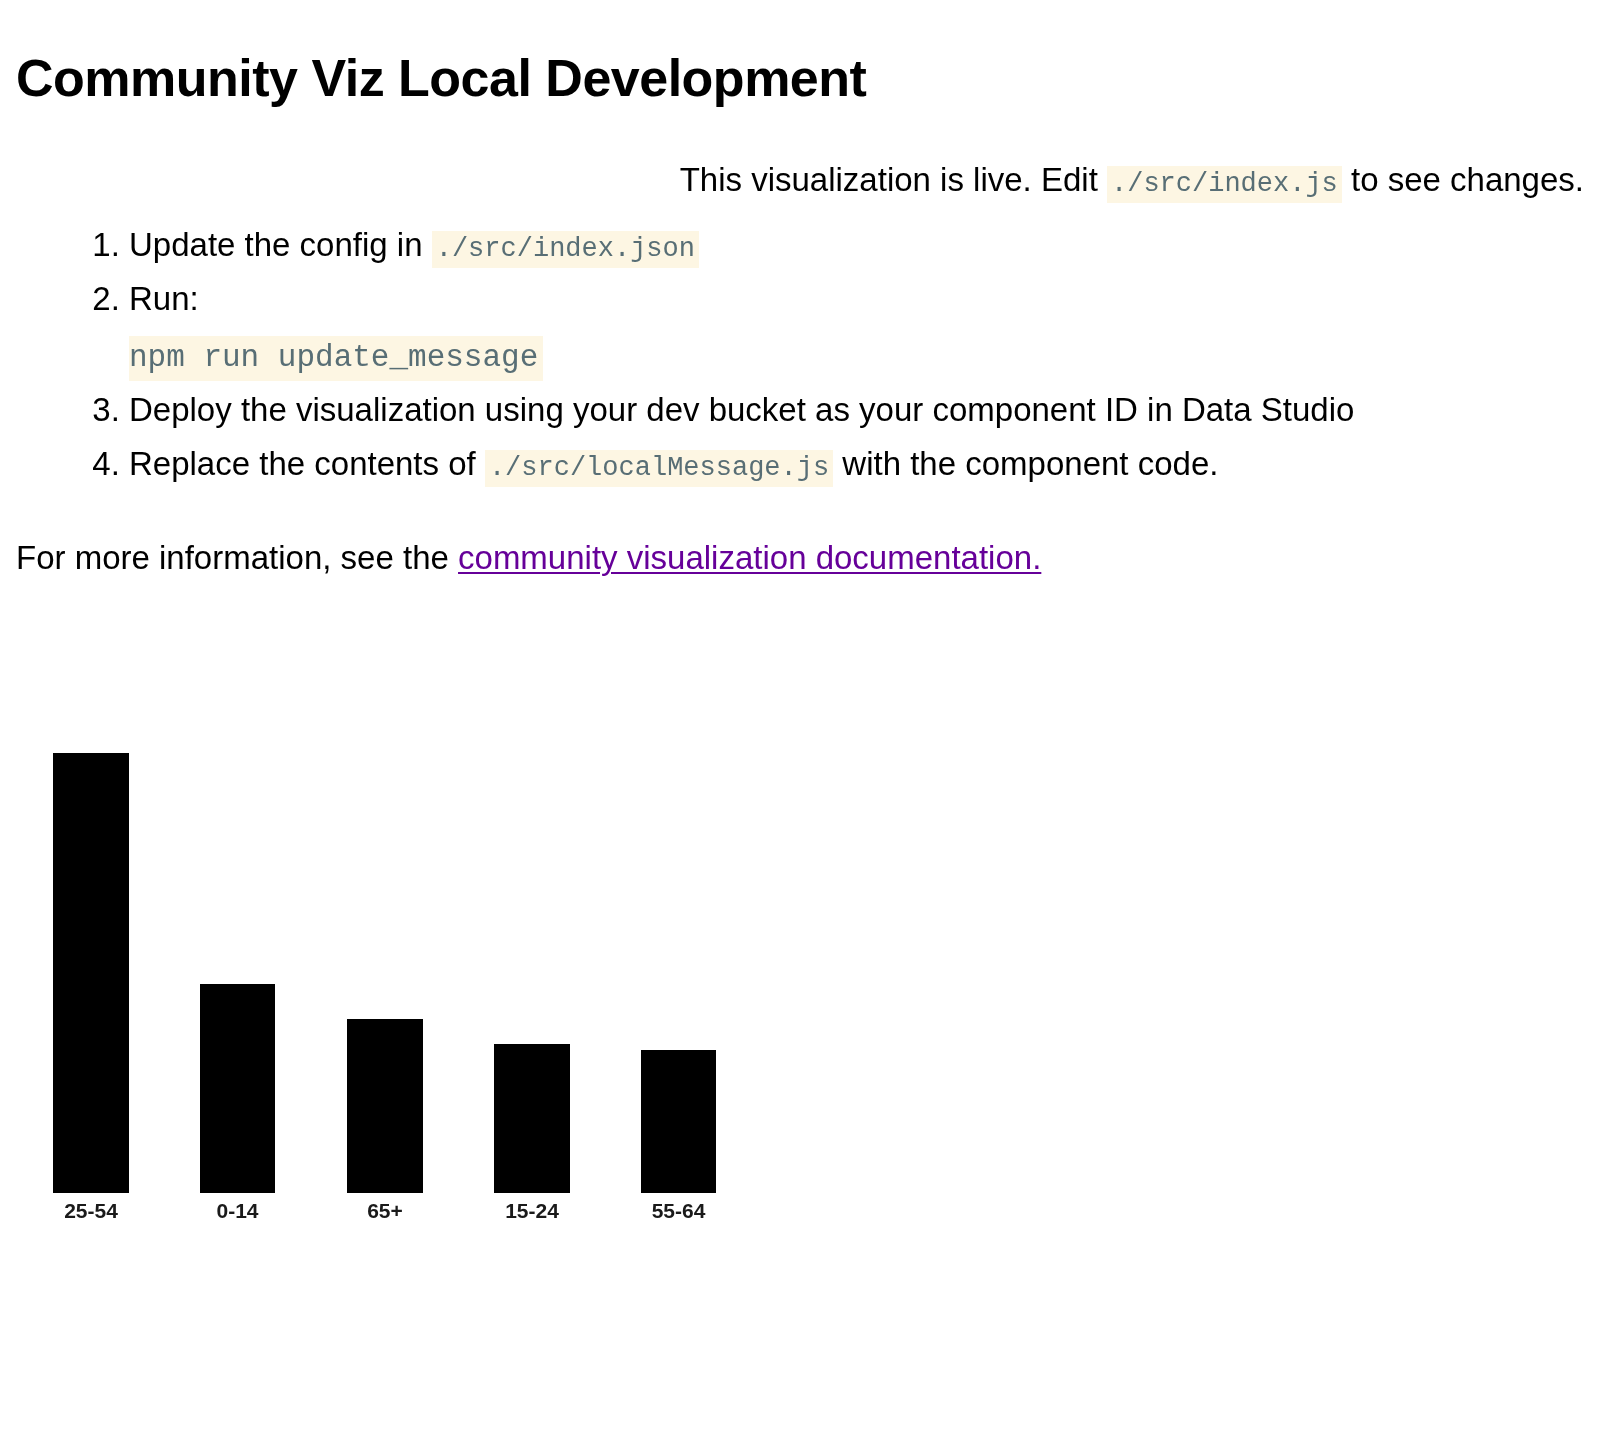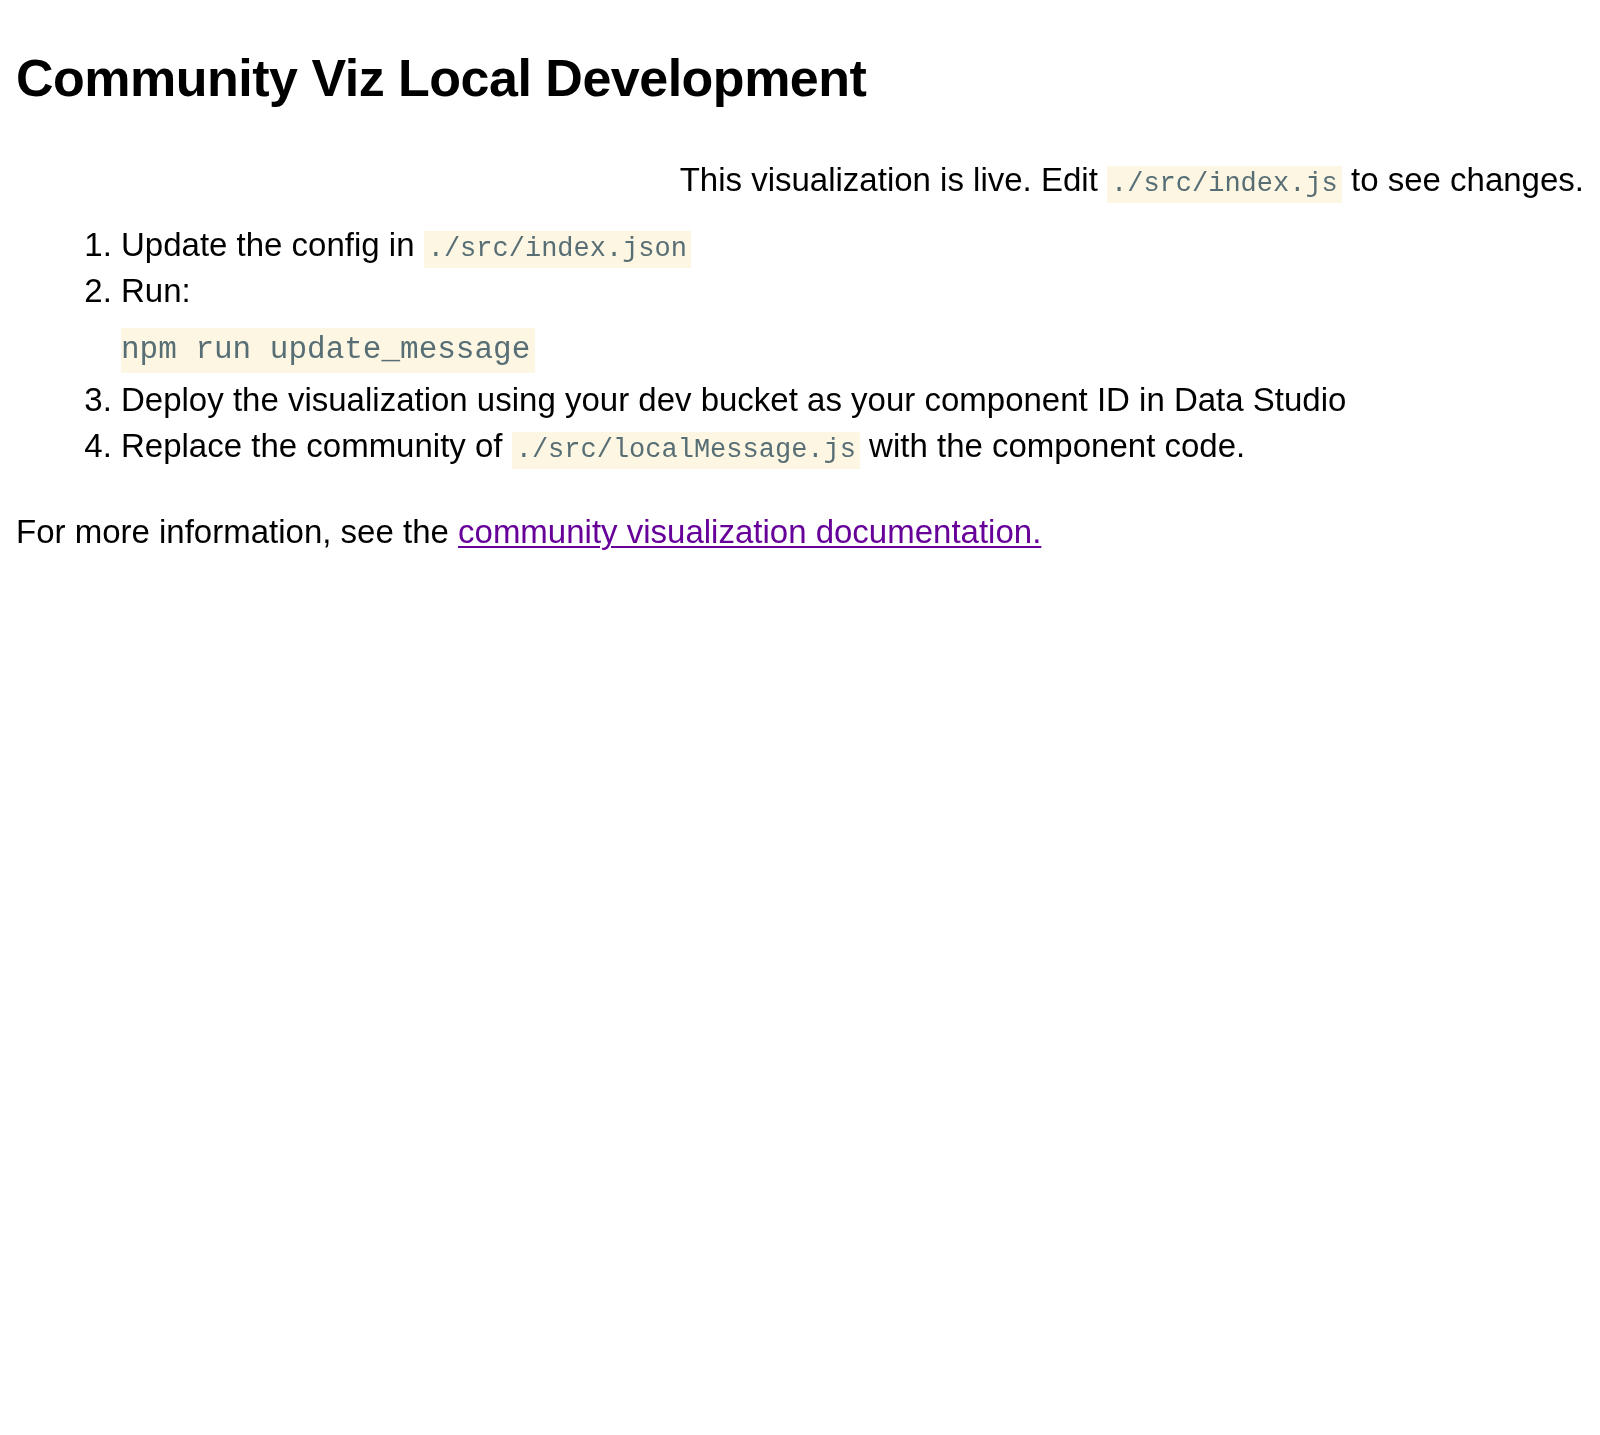--- a/index.html
+++ b/index.html
@@ -61,21 +61,21 @@
   
   .steps {
     font-size: 33px;
     line-height: 1.38;
     margin: 20px 0 0 0;
     padding-left: 105px;
     list-style-position: outside;
     list-style-type: decimal;
   }
   .steps > li {
-    margin: 0;
+    margin: 8px;
     padding: 0;
     white-space: nowrap;
   }
   .steps > li::marker {
     font-size: 33px;
   }
   .code-block {
     display: block;
     margin: 10px 0 6px 0;
     white-space: pre;
@@ -123,19 +123,33 @@
   <p class="para para-intro"><span>This visualization is live. Edit </span><code class="code">./src/index.js</code><span> to see changes.</span></p>
 
 
   <ol class="steps">
     <li><span>Update the config in </span><code class="code">./src/index.json</code><span></span></li>
 
     <li><span>Run:</span><span class="code-block"><code class="code">npm run update_message</code></span></li>
 
     <li><span>Deploy the visualization using your dev bucket as your component ID in Data Studio</span></li>
 
-    <li><span>Replace the community of </span><code class="code">./src/localMessage.js</code><span> with the component code.</span></li>
+    <li><span>Replace the contents of </span><code class="code">./src/localMessage.js</code><span> with the component code.</span></li>
   </ol>
 
   <p class="para para-more"><span>For more information, see the </span><a class="doc-link" href="#">community visualization documentation.</a><span></span></p>
 
+  <div class="chart-wrap">
+    <svg class="chart-svg" id="chart-svg" width="820" height="560" viewBox="0 0 820 560" xmlns="http://www.w3.org/2000/svg">
+        <rect class="bar-rect" x="53" y="53" width="76" height="440" fill="#000000"></rect>
+        <text class="tick-label" x="91" y="518" text-anchor="middle">25-54</text>
+        <rect class="bar-rect" x="200" y="284" width="75" height="209" fill="#000000"></rect>
+        <text class="tick-label" x="237.5" y="518" text-anchor="middle">0-14</text>
+        <rect class="bar-rect" x="347" y="319" width="76" height="174" fill="#000000"></rect>
+        <text class="tick-label" x="385" y="518" text-anchor="middle">65+</text>
+        <rect class="bar-rect" x="494" y="344" width="76" height="149" fill="#000000"></rect>
+        <text class="tick-label" x="532" y="518" text-anchor="middle">15-24</text>
+        <rect class="bar-rect" x="641" y="350" width="75" height="143" fill="#000000"></rect>
+        <text class="tick-label" x="678.5" y="518" text-anchor="middle">55-64</text>
+      </svg>
+  </div>
 
 </div>
 
 </body></html>

